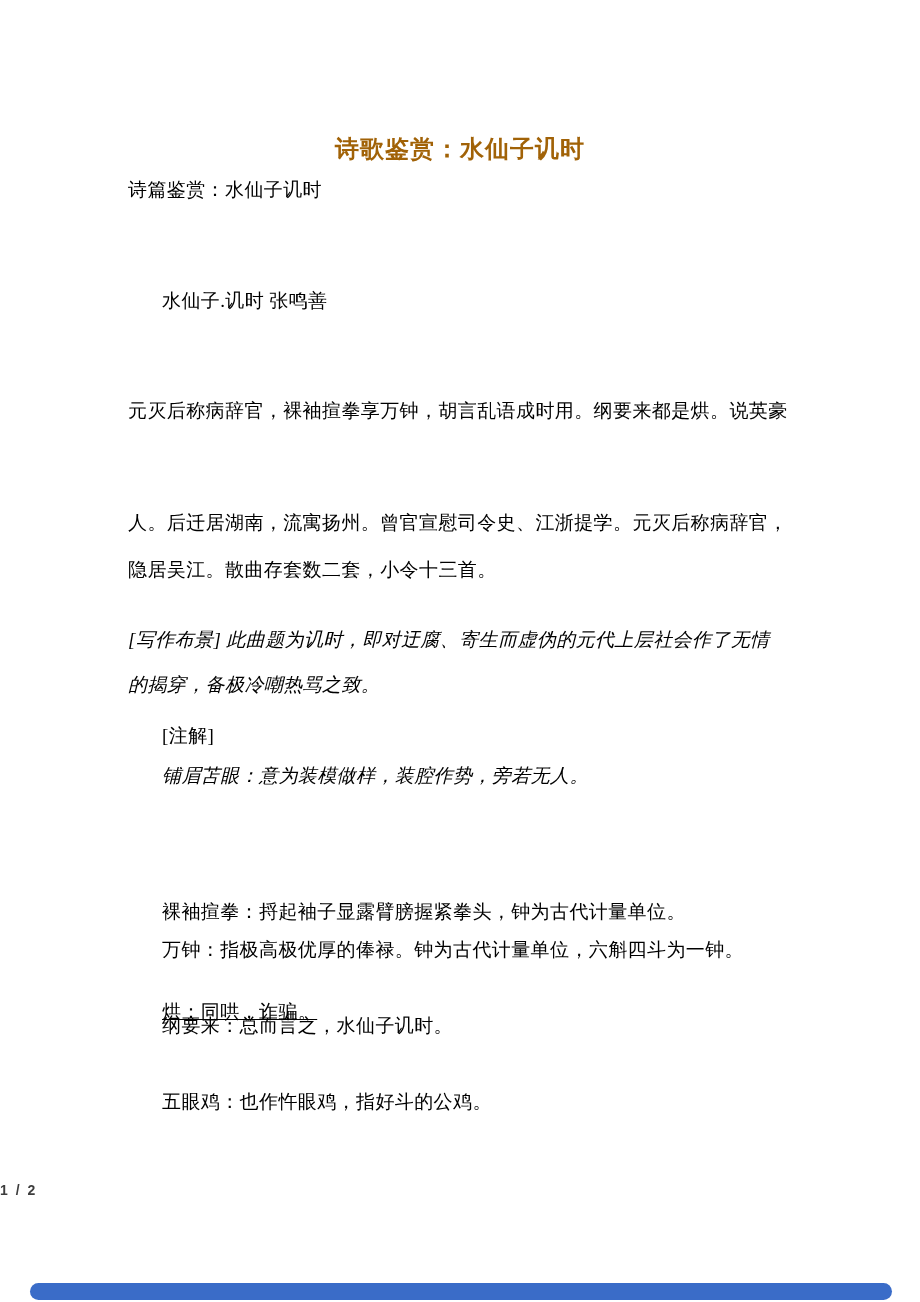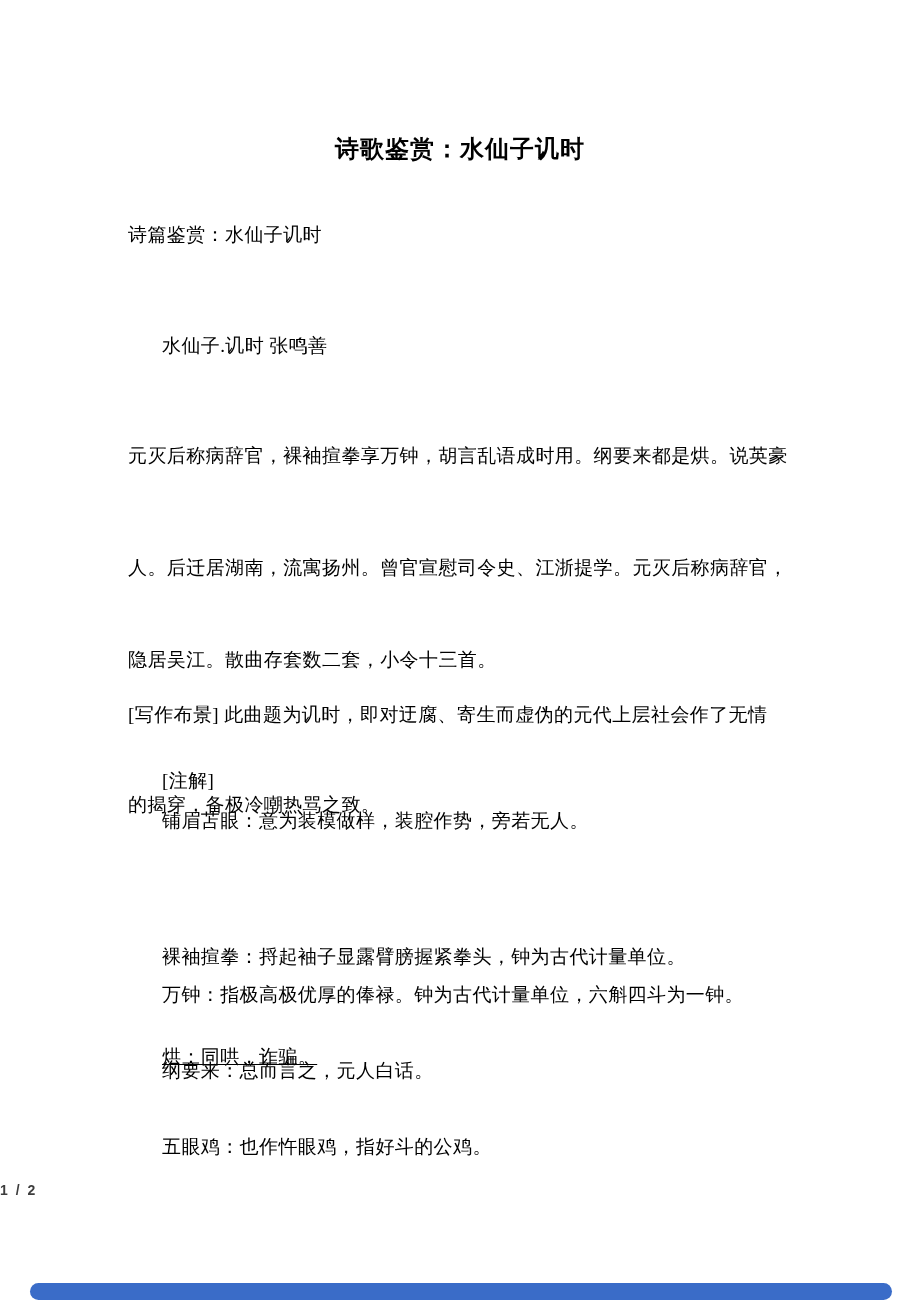--- a/index.html
+++ b/index.html
@@ -17,43 +17,43 @@
     color: #000000;
   }
   .doc-title {
     position: absolute;
     top: 133px;
     left: 0;
     width: 920px;
     text-align: center;
     font-size: 24px;
     font-weight: bold;
-    color: #000000;
+    color: #a16207;
     letter-spacing: 1px;
   }
   .block {
     position: absolute;
     left: 128px;
     width: 682px;
     font-size: 19px;
     line-height: 47px;
     letter-spacing: 0.4px;
     white-space: nowrap;
   }
-  .block .line { display: block; margin-top: 45px; }
+  .block .line { display: block; }
   .indent-2 { padding-left: 34px; }
 
   
   .b-subtitle          { top: 176px; line-height: 28px; }
   .b-poem-heading      { top: 287px; line-height: 28px; }
   .b-poem-text         { top: 387px; }
   .b-author-bio        { top: 499px; }
-  .b-writing-background{ top: 647px; line-height: 45px; }
+  .b-writing-background{ top: 617px; line-height: 45px; font-style: italic; }
   .b-notes-heading     { top: 722px; line-height: 28px; }
-  .b-note-1            { top: 762px; line-height: 28px; }
+  .b-note-1            { top: 762px; line-height: 28px; font-style: italic; }
   .b-note-2            { top: 825px; line-height: 43px; }
   .b-note-3            { top: 898px; line-height: 28px; }
   .b-note-4            { top: 936px; line-height: 28px; }
   .b-note-5            { top: 974px; line-height: 28px; }
   .b-note-6            { top: 1012px; line-height: 28px; }
   .b-note-7            { top: 998px; line-height: 28px; text-decoration: underline; }
   .b-note-8            { top: 1088px; line-height: 28px; }
 
   .page-indicator {
     position: absolute;
@@ -118,21 +118,21 @@
   <div class="block b-note-3 indent-2">
     <span class="line">裸袖揎拳：捋起袖子显露臂膀握紧拳头，钟为古代计量单位。</span>
   </div>
 
   <div class="block b-note-4 indent-2">
     <span class="line">万钟：指极高极优厚的俸禄。钟为古代计量单位，六斛四斗为一钟。</span>
   </div>
 
 
   <div class="block b-note-6 indent-2">
-    <span class="line">纲要来：总而言之，元人白话。</span>
+    <span class="line">纲要来：总而言之，水仙子讥时。</span>
   </div>
 
   <div class="block b-note-7 indent-2">
     <span class="line">烘：同哄，诈骗。</span>
   </div>
 
   <div class="block b-note-8 indent-2">
     <span class="line">五眼鸡：也作忤眼鸡，指好斗的公鸡。</span>
   </div>
 

